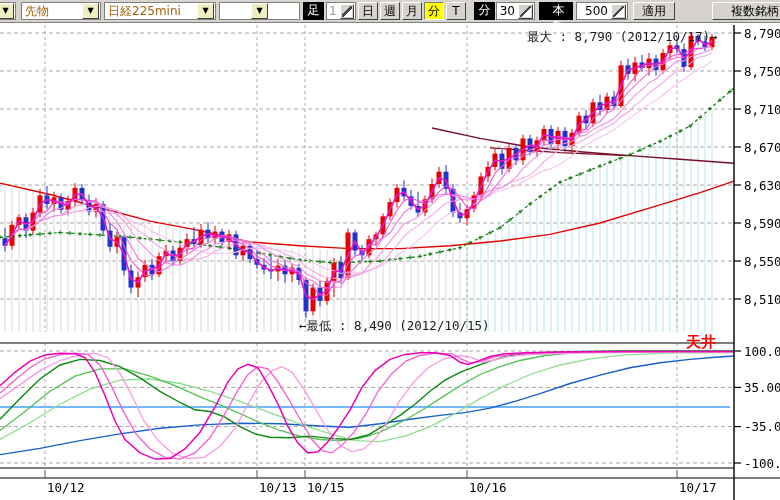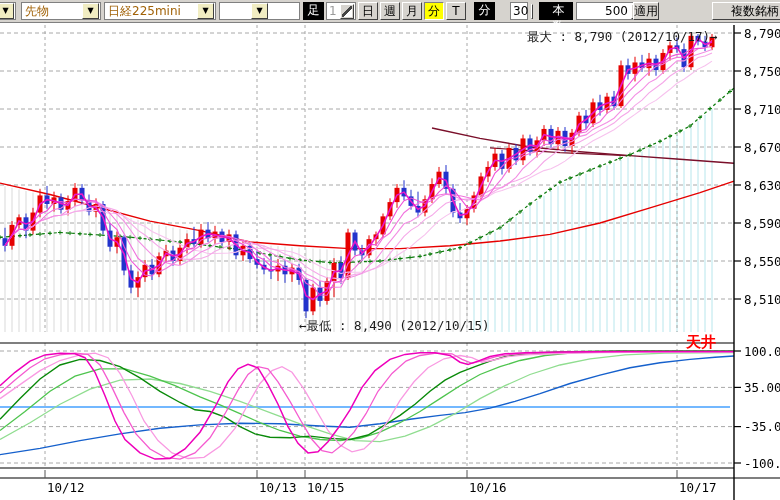--- a/index.html
+++ b/index.html
@@ -57,30 +57,30 @@
   <div class="tb numfield" style="left:326px;width:30px;">
     <span class="val dim">1</span>
     <span class="dial"></span>
   </div>
   <div class="tb pbtn bevel-out" style="left:358px;width:20px;">日</div>
   <div class="tb pbtn bevel-out" style="left:380px;width:20px;">週</div>
   <div class="tb pbtn bevel-out" style="left:402px;width:20px;">月</div>
   <div class="tb pbtn active" style="left:424px;width:20px;">分</div>
   <div class="tb pbtn bevel-out" style="left:446px;width:20px;">T</div>
   <div class="tb blacklbl" style="left:474px;width:21px;">分</div>
-  <div class="tb numfield" style="left:510px;width:18px;align-items:center;">
+  <div class="tb numfield" style="left:496px;width:39px;align-items:center;">
     <span class="val">30</span>
     <span class="dial"></span>
   </div>
   <div class="tb blacklbl" style="left:539px;width:34px;padding-left:8px;">本数</div>
-  <div class="tb numfield" style="left:576px;width:72px;">
+  <div class="tb numfield" style="left:576px;width:52px;">
     <span class="val">500</span>
     <span class="dial"></span>
   </div>
-  <div class="tb pbtn bevel-out" style="left:633px;width:26px;">適用</div>
+  <div class="tb pbtn bevel-out" style="left:633px;width:42px;">適用</div>
   <div class="tb pbtn bevel-out" style="left:712px;width:86px;">複数銘柄</div>
 </div>
 
 <svg id="chart" width="780" height="478" viewBox="0 22 780 478">
   <g id="g-hatch">
       <line x1="5" y1="186.2" x2="5" y2="332" stroke="#d9d9d9" stroke-width="1"></line>
       <line x1="12" y1="187.8" x2="12" y2="332" stroke="#d9d9d9" stroke-width="1"></line>
       <line x1="19" y1="189.4" x2="19" y2="332" stroke="#d9d9d9" stroke-width="1"></line>
       <line x1="26" y1="191.0" x2="26" y2="332" stroke="#d9d9d9" stroke-width="1"></line>
       <line x1="33" y1="192.6" x2="33" y2="332" stroke="#d9d9d9" stroke-width="1"></line>

